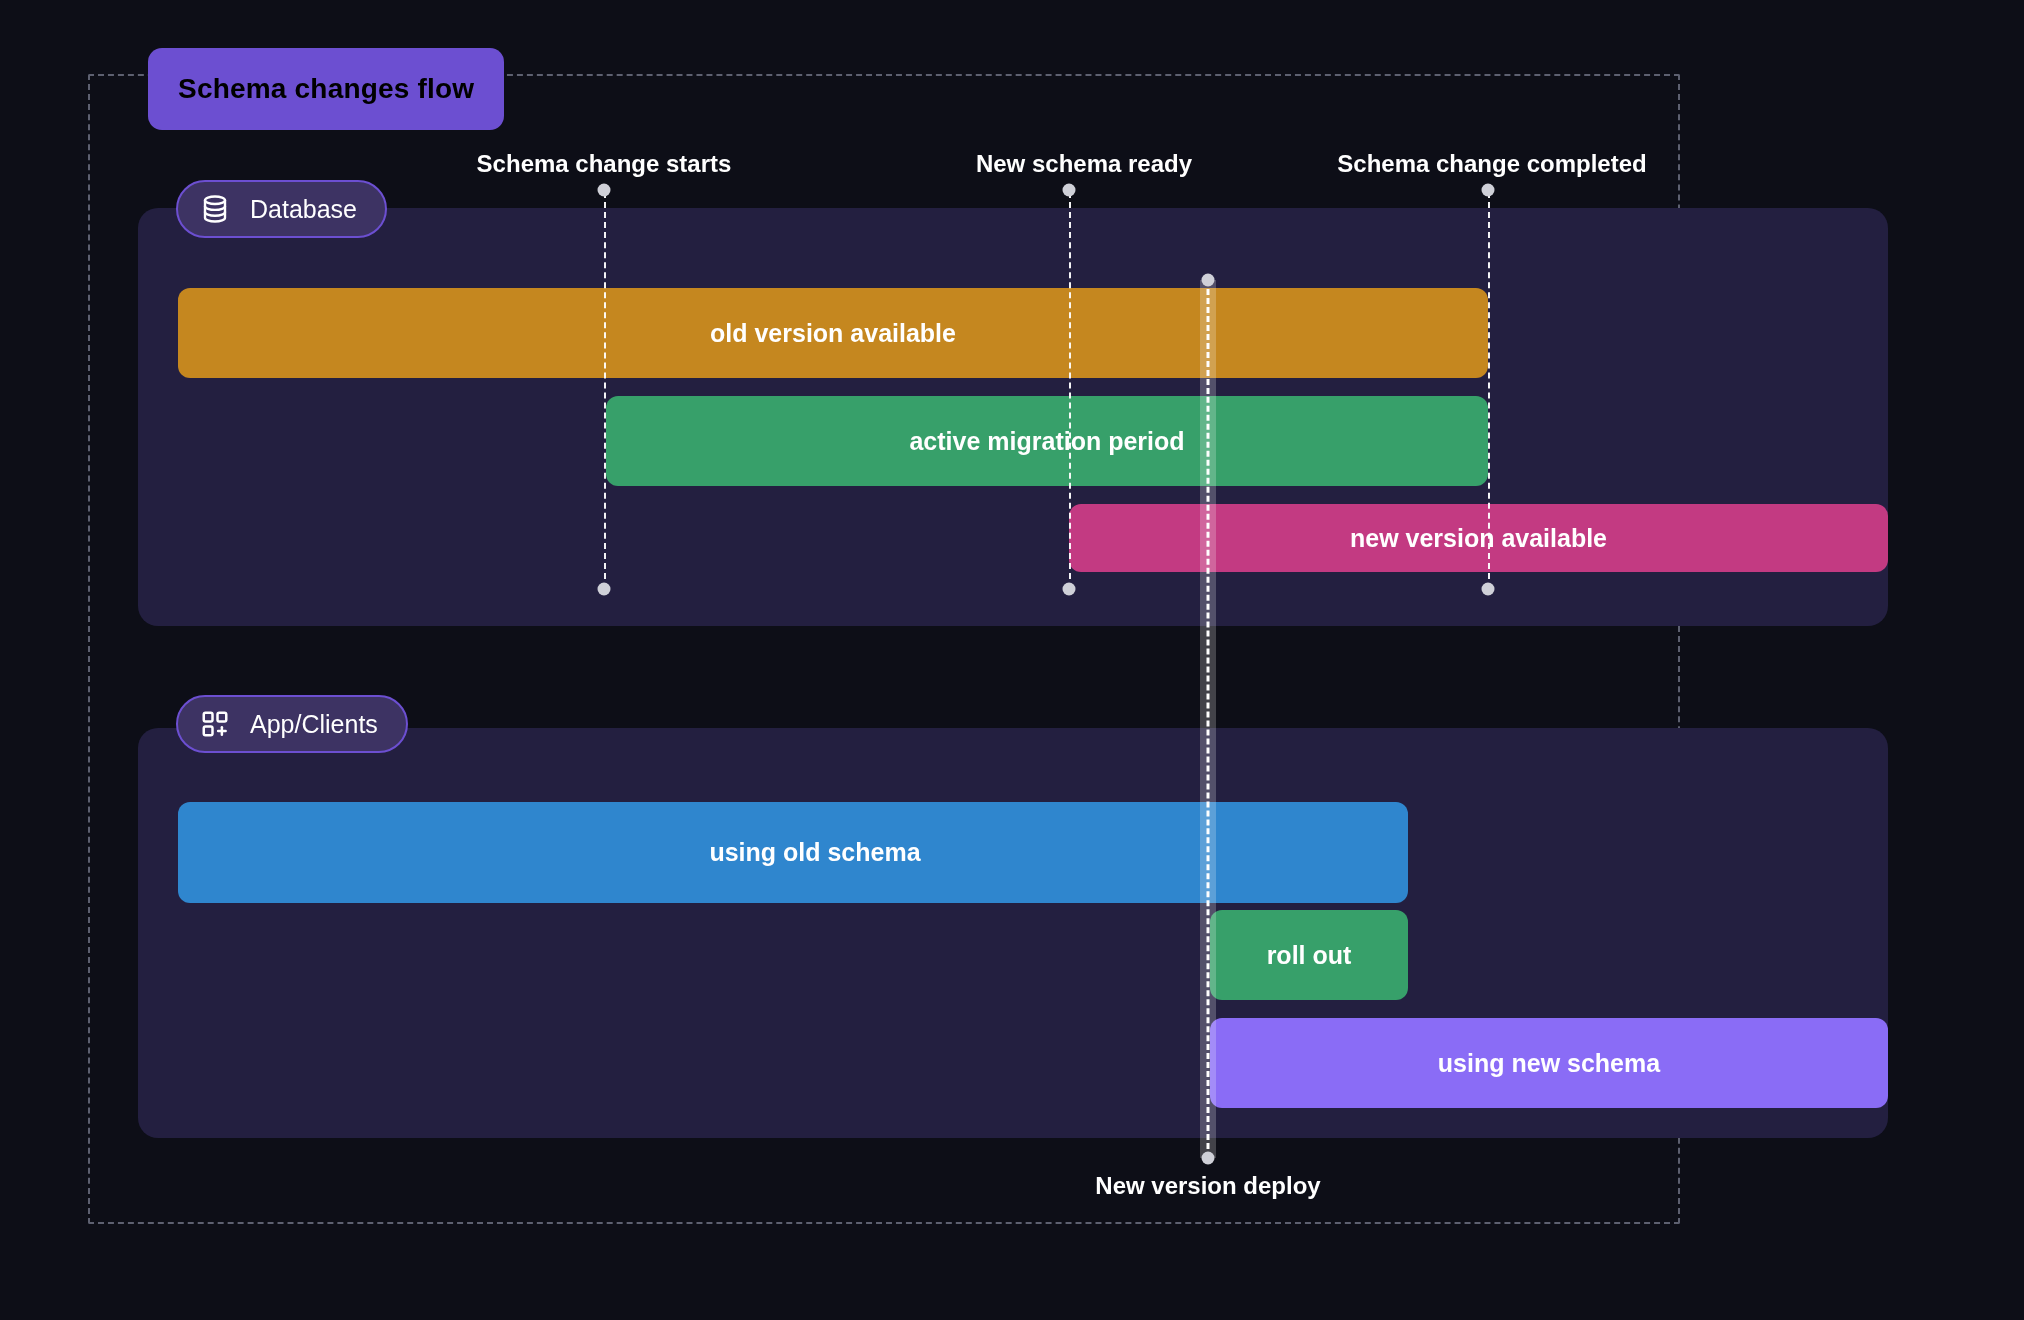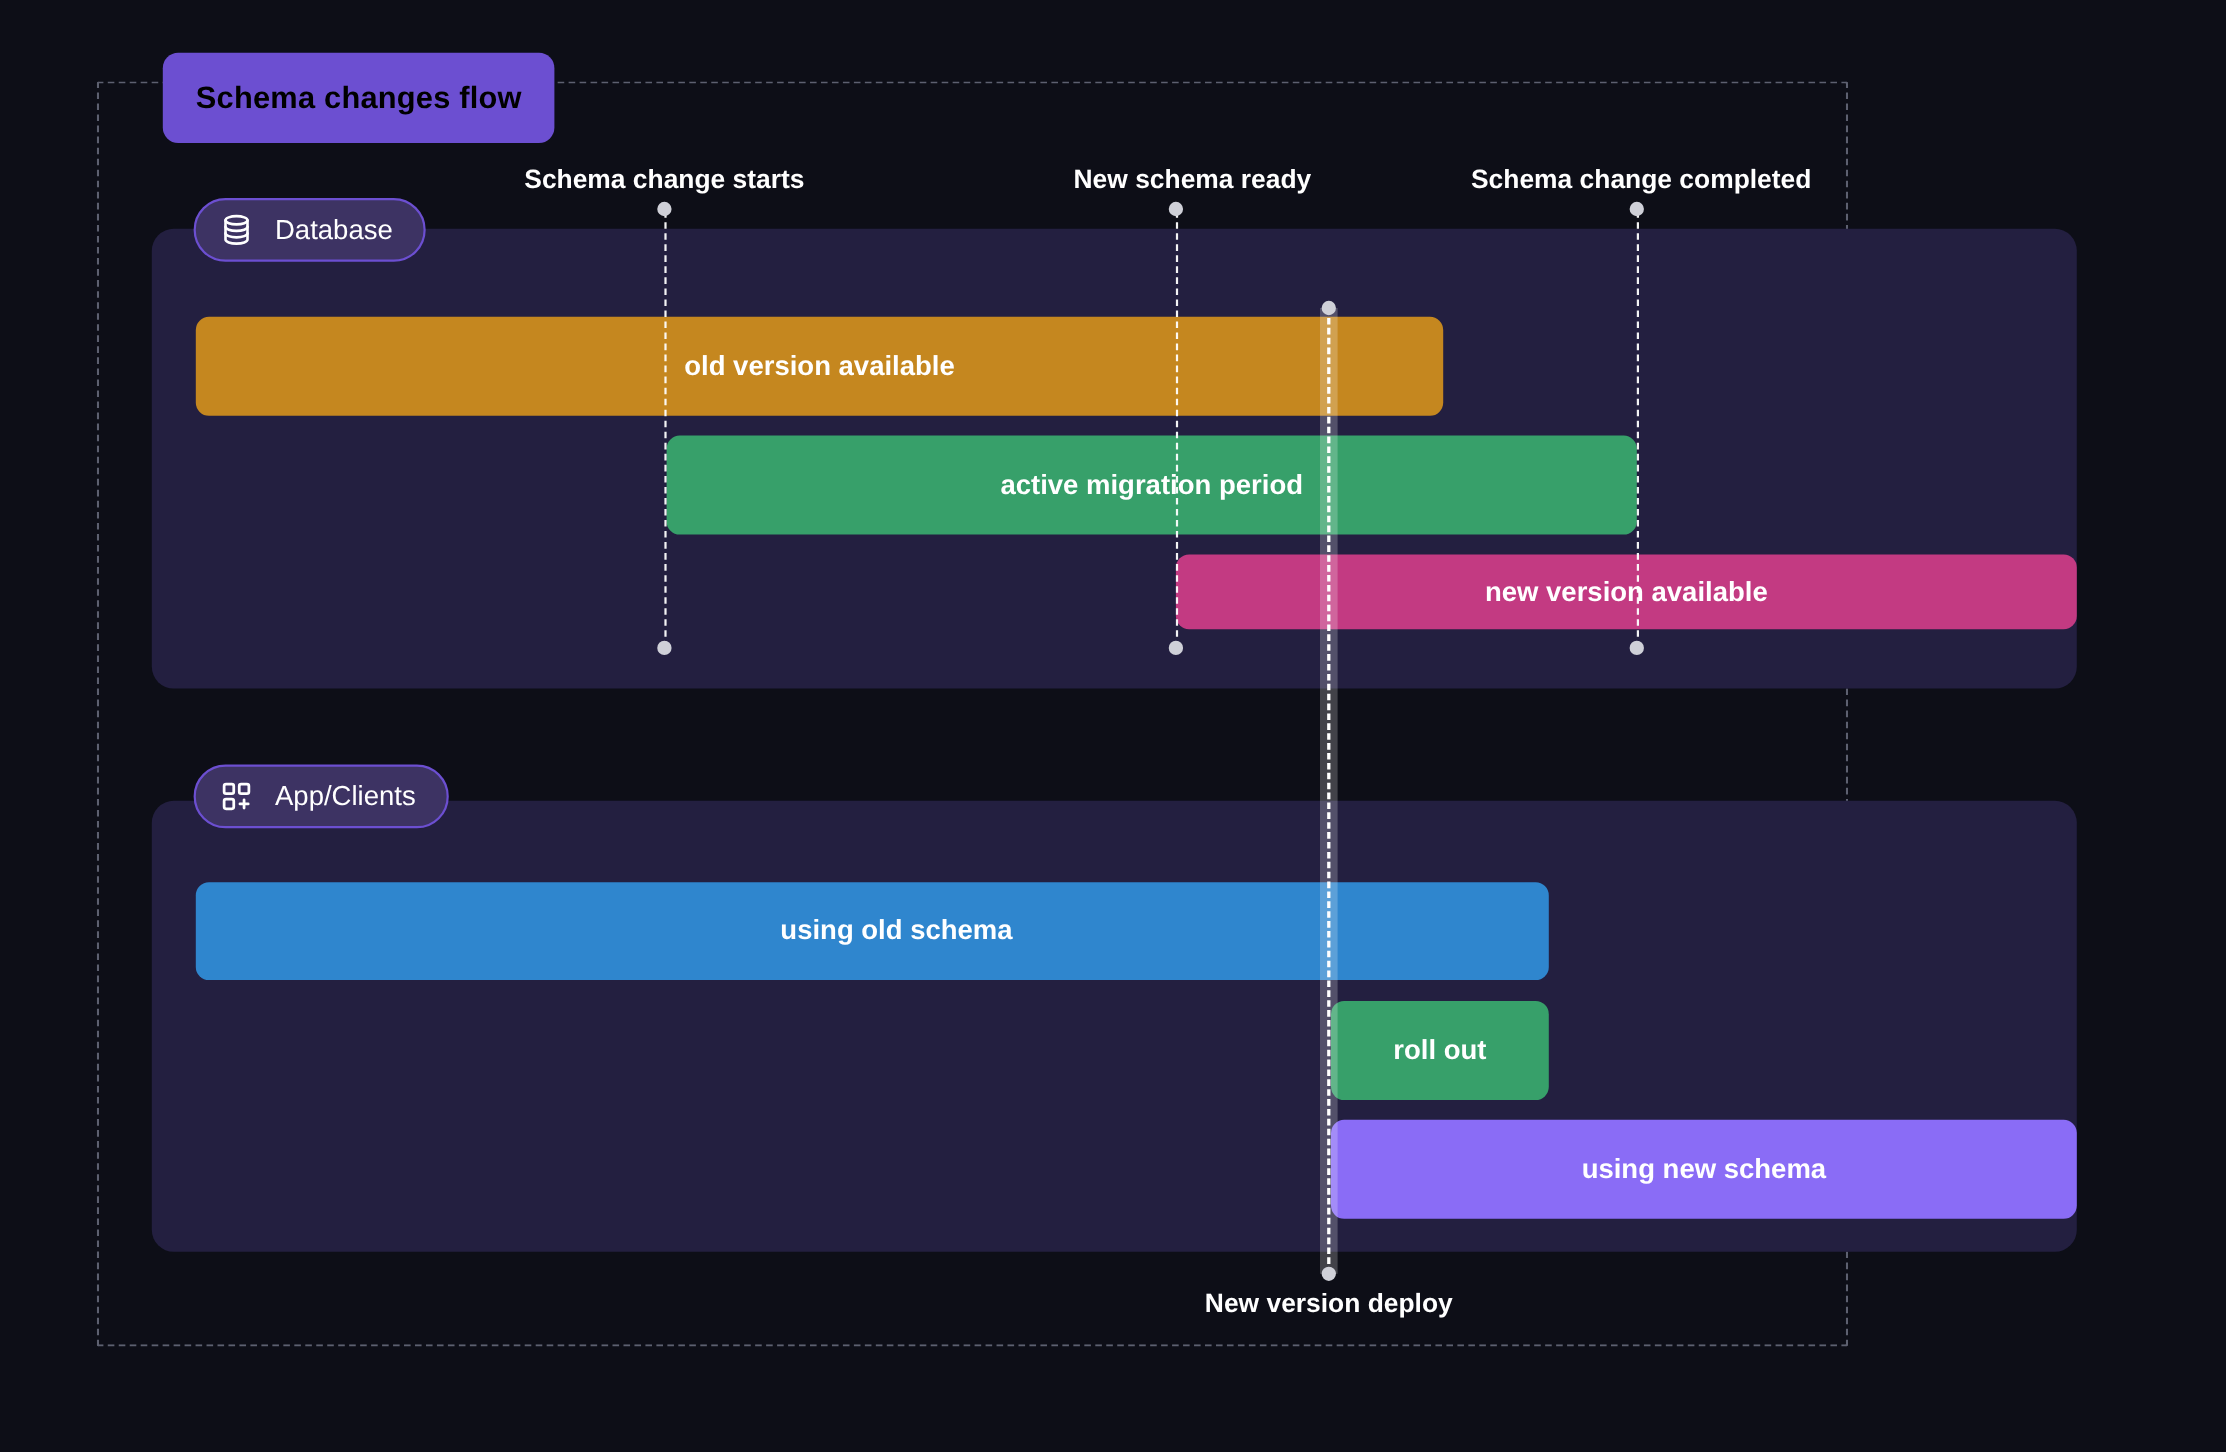--- a/index.html
+++ b/index.html
@@ -168,21 +168,21 @@
       <svg width="30" height="30" viewBox="0 0 24 24" fill="none" stroke="#ffffff" stroke-width="1.9" stroke-linecap="round" stroke-linejoin="round">
         <ellipse cx="12" cy="5" rx="8" ry="3"></ellipse>
         <path d="M4 5v14c0 1.66 3.58 3 8 3s8-1.34 8-3V5"></path>
         <path d="M4 9.7c0 1.66 3.58 3 8 3s8-1.34 8-3"></path>
         <path d="M4 14.4c0 1.66 3.58 3 8 3s8-1.34 8-3"></path>
       </svg>
     </span>
     <span>Database</span>
   </div>
 
-  <div class="bar" style="left:178px; top:288px; width:1134px; height:90px; background:#c5871f;">
+  <div class="bar" style="left:178px; top:288px; width:1310px; height:90px; background:#c5871f;">
     <span>old version available</span>
   </div>
 
   <div class="bar" style="left:606px; top:396px; width:882px; height:90px; background:#37a06a;">
     <span>active migration period</span>
   </div>
 
   <div class="bar" style="left:1069px; top:504px; width:819px; height:68px; background:#c33a82;">
     <span>new version available</span>
   </div>
@@ -195,21 +195,21 @@
         <rect x="3" y="3" width="7" height="7" rx="1.4"></rect>
         <rect x="14" y="3" width="7" height="7" rx="1.4"></rect>
         <rect x="3" y="14" width="7" height="7" rx="1.4"></rect>
         <path d="M17.5 14.5v6"></path>
         <path d="M14.5 17.5h6"></path>
       </svg>
     </span>
     <span>App/Clients</span>
   </div>
 
-  <div class="bar" style="left:178px; top:802px; width:1230px; height:89px; background:#2f86ce;padding-left:44px;">
+  <div class="bar" style="left:178px; top:802px; width:1230px; height:101px; background:#2f86ce;padding-left:44px;">
     <span>using old schema</span>
   </div>
 
   <div class="bar" style="left:1210px; top:910px; width:198px; height:90px; background:#37a06a;">
     <span>roll out</span>
   </div>
 
   <div class="bar" style="left:1210px; top:1018px; width:678px; height:90px; background:#8a6cf6;">
     <span>using new schema</span>
   </div>

